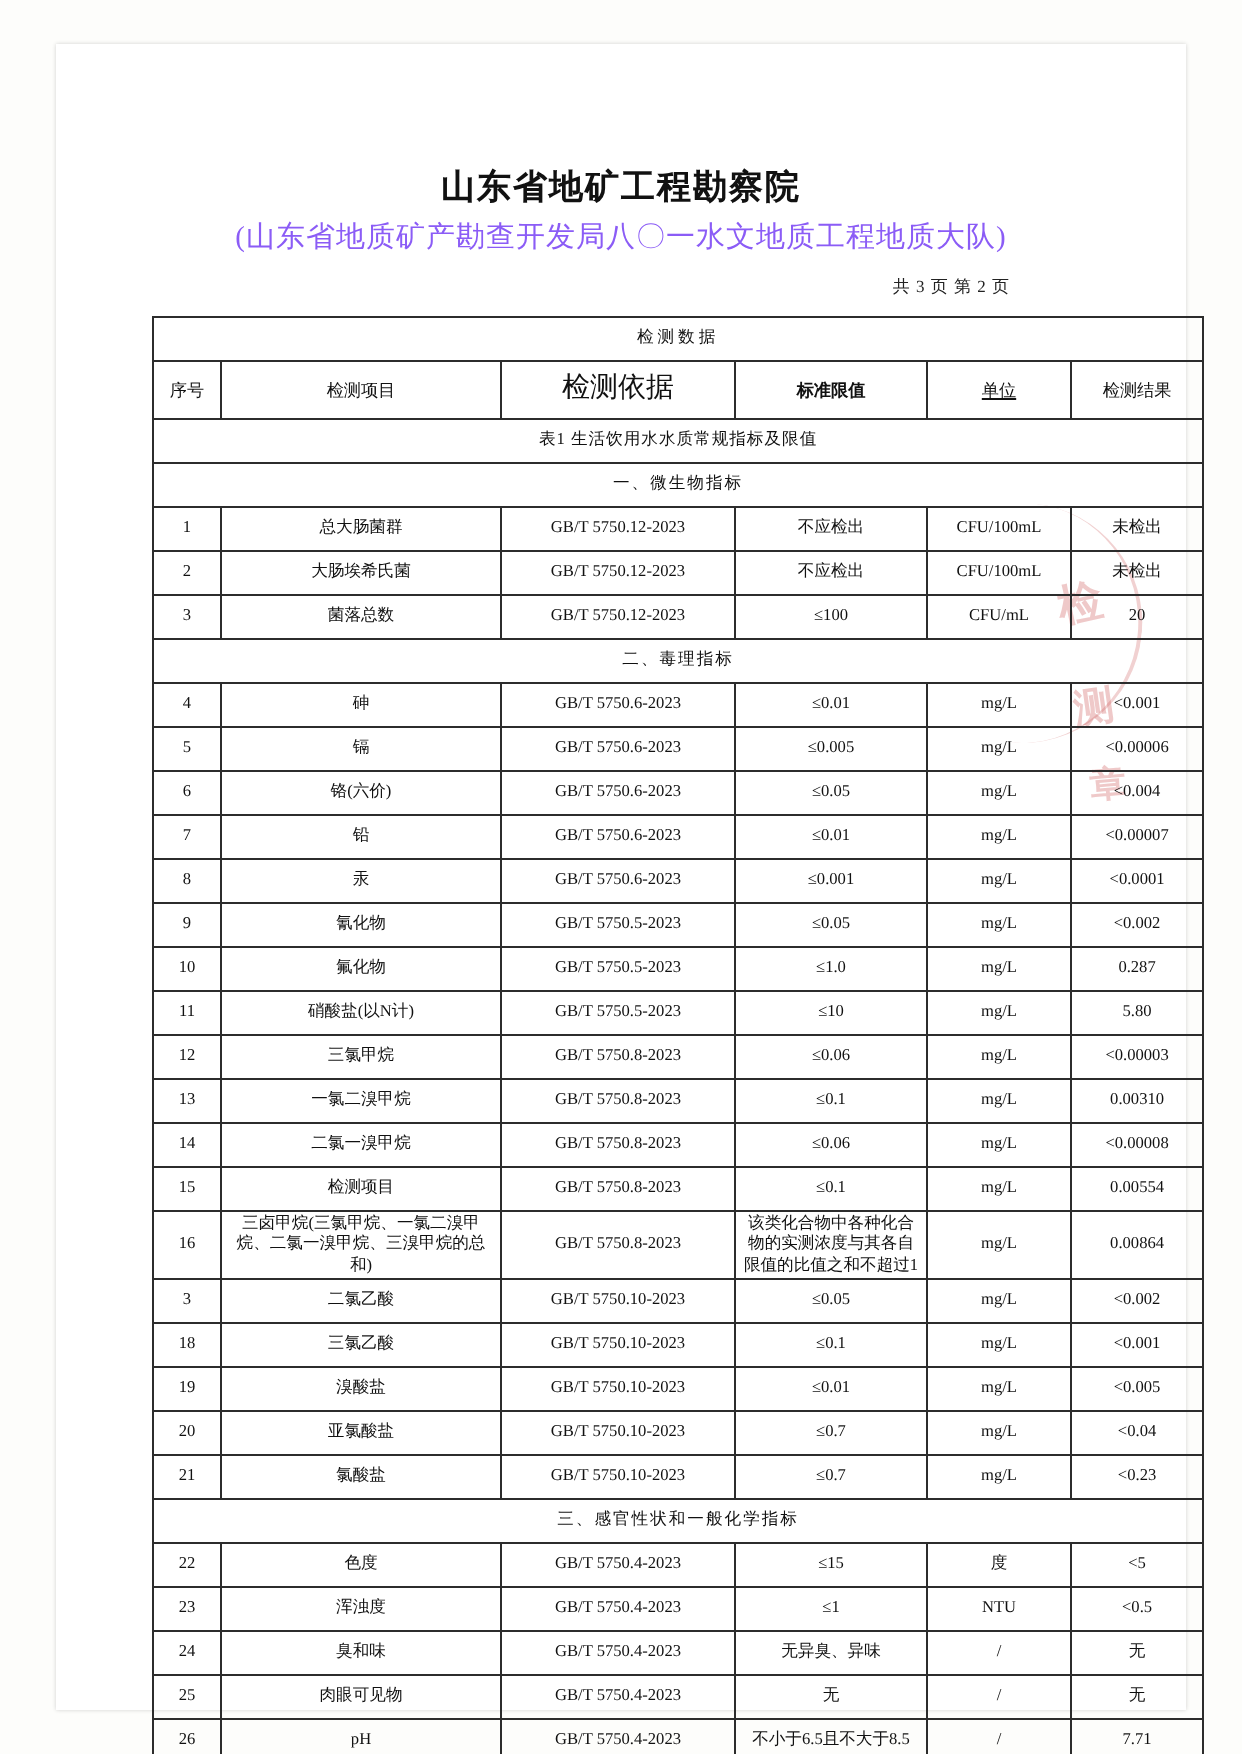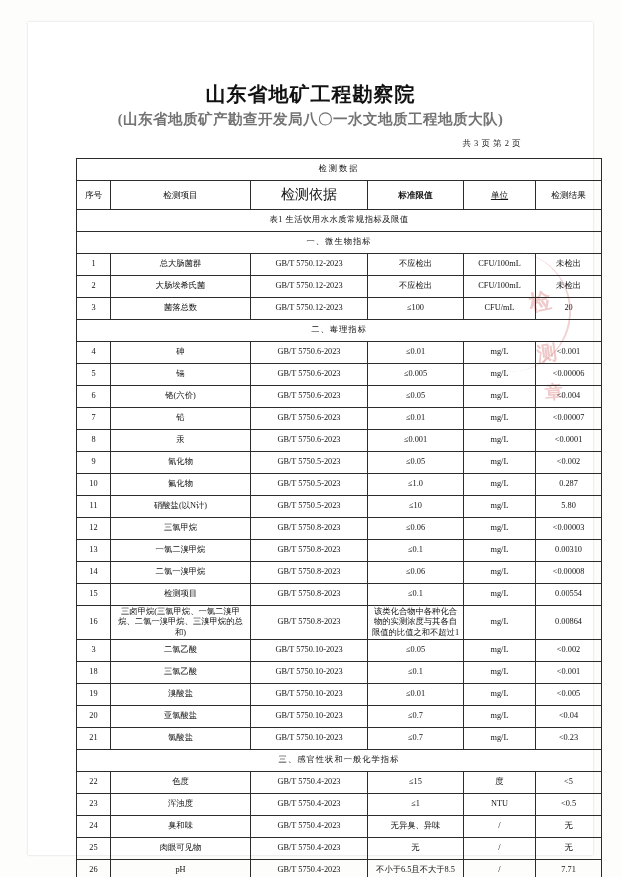--- a/index.html
+++ b/index.html
@@ -49,37 +49,37 @@
     transform: rotate(6deg);
   }
 
   .title-block {
     position: absolute;
     left: 0; right: 0;
     top: 62px;
     text-align: center;
   }
   .title-1 {
-    font-size: 20px;
+    font-size: 17px;
     font-weight: bold;
     letter-spacing: 1px;
     color: #111;
     line-height: 20px;
   }
   .title-2 {
     font-size: 14.5px;
-    font-weight: bold;
+    font-weight: normal;
     letter-spacing: 0.5px;
-    color: #737373;
+    color: #8b5cf6;
     line-height: 22px;
     margin-top: 4px;
   }
   .page-no {
     position: absolute;
-    right: 72px;
+    right: 88px;
     top: 116px;
     font-size: 8.5px;
     color: #222;
     letter-spacing: 0.5px;
   }
 
   table.doc {
     position: absolute;
     left: 48px;
     top: 136px;

